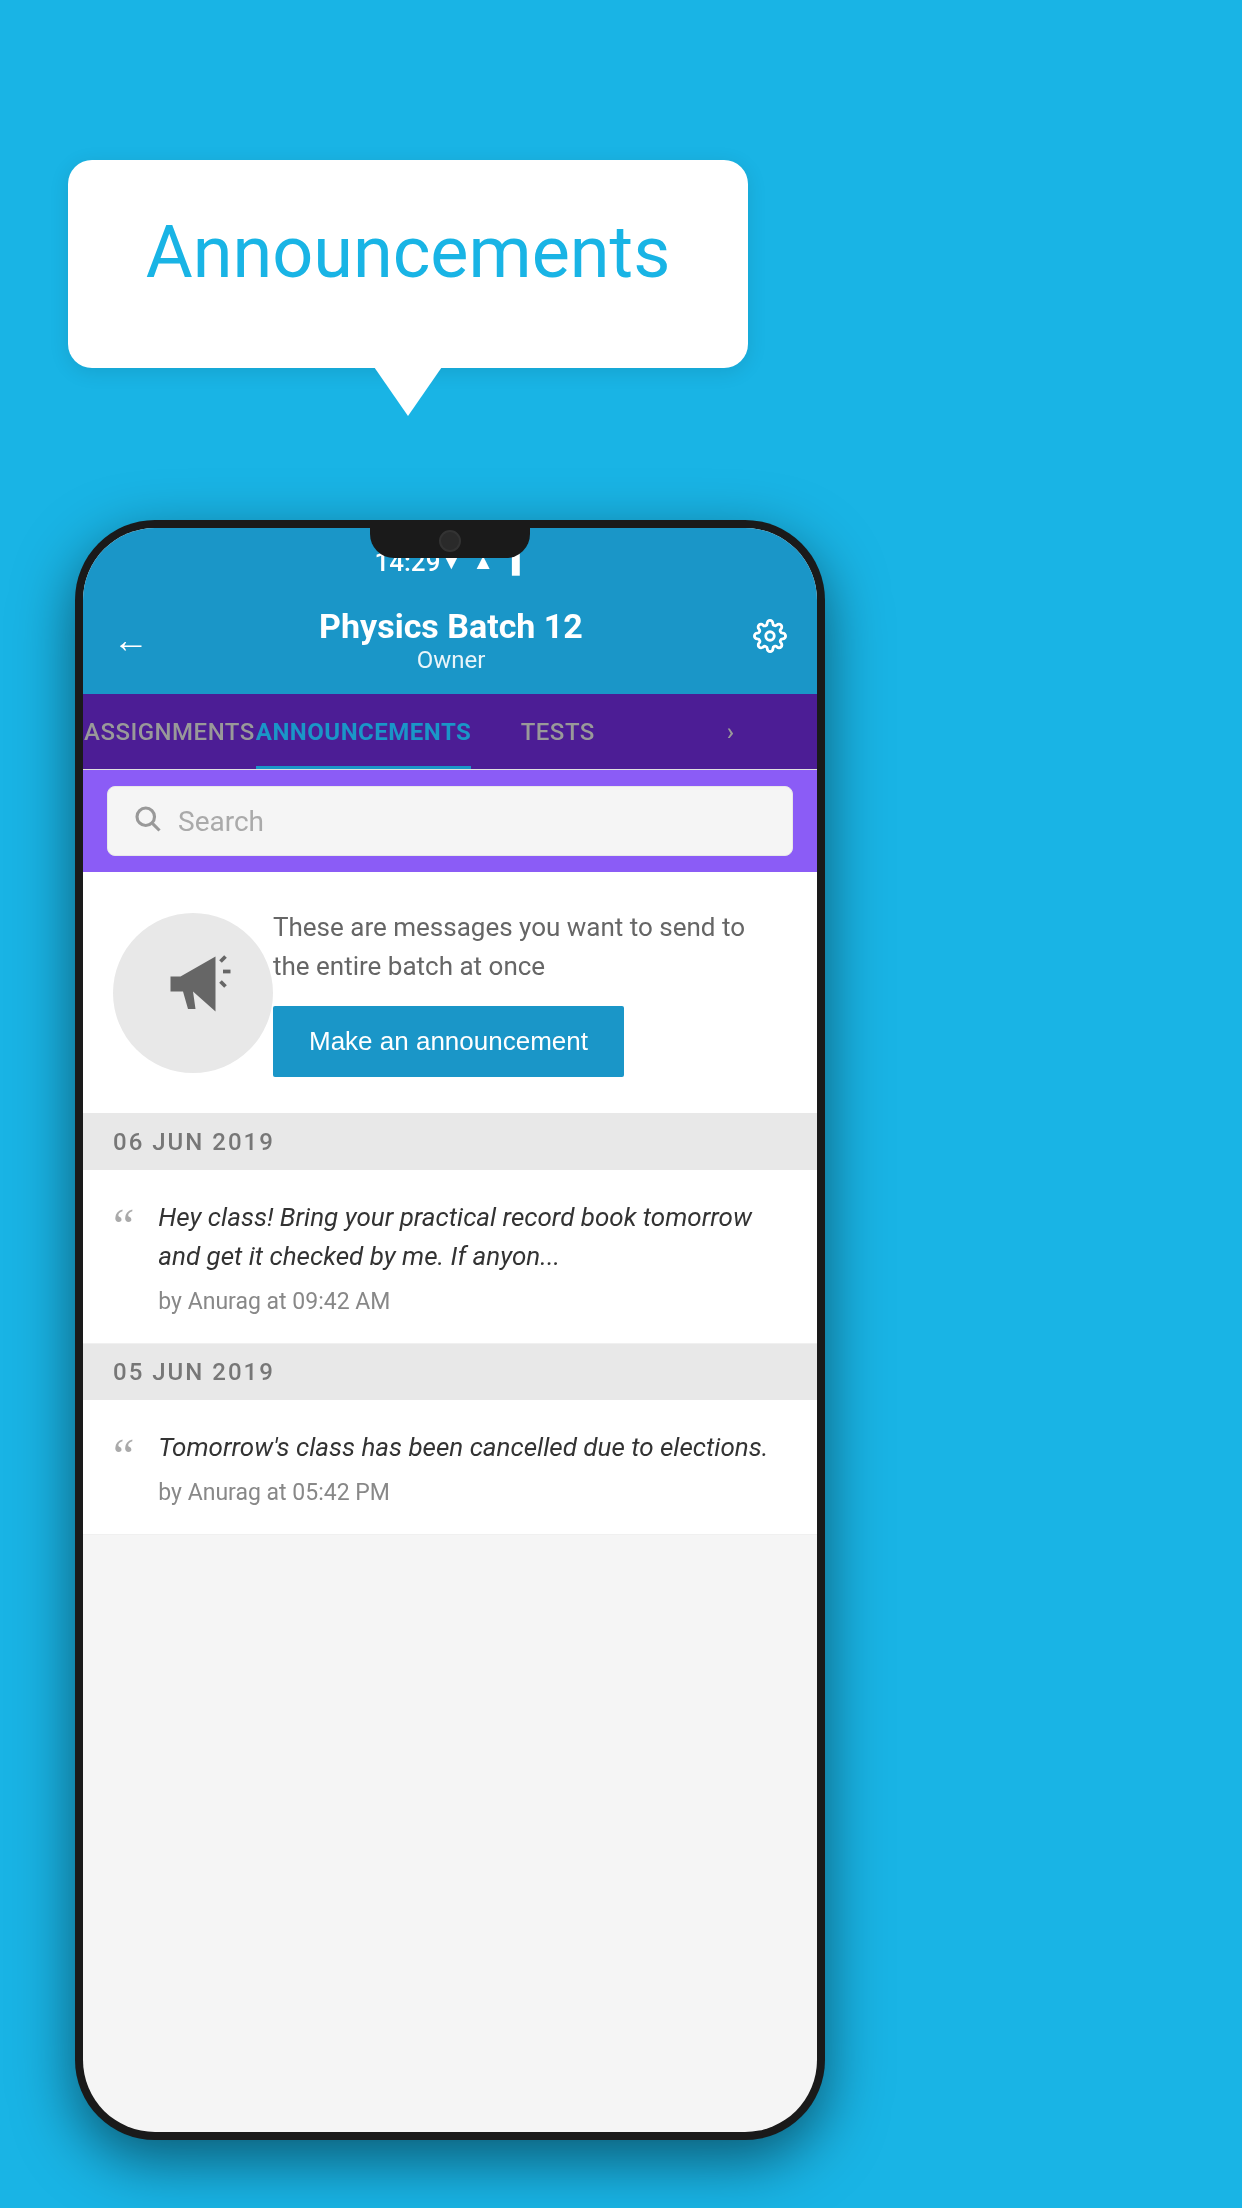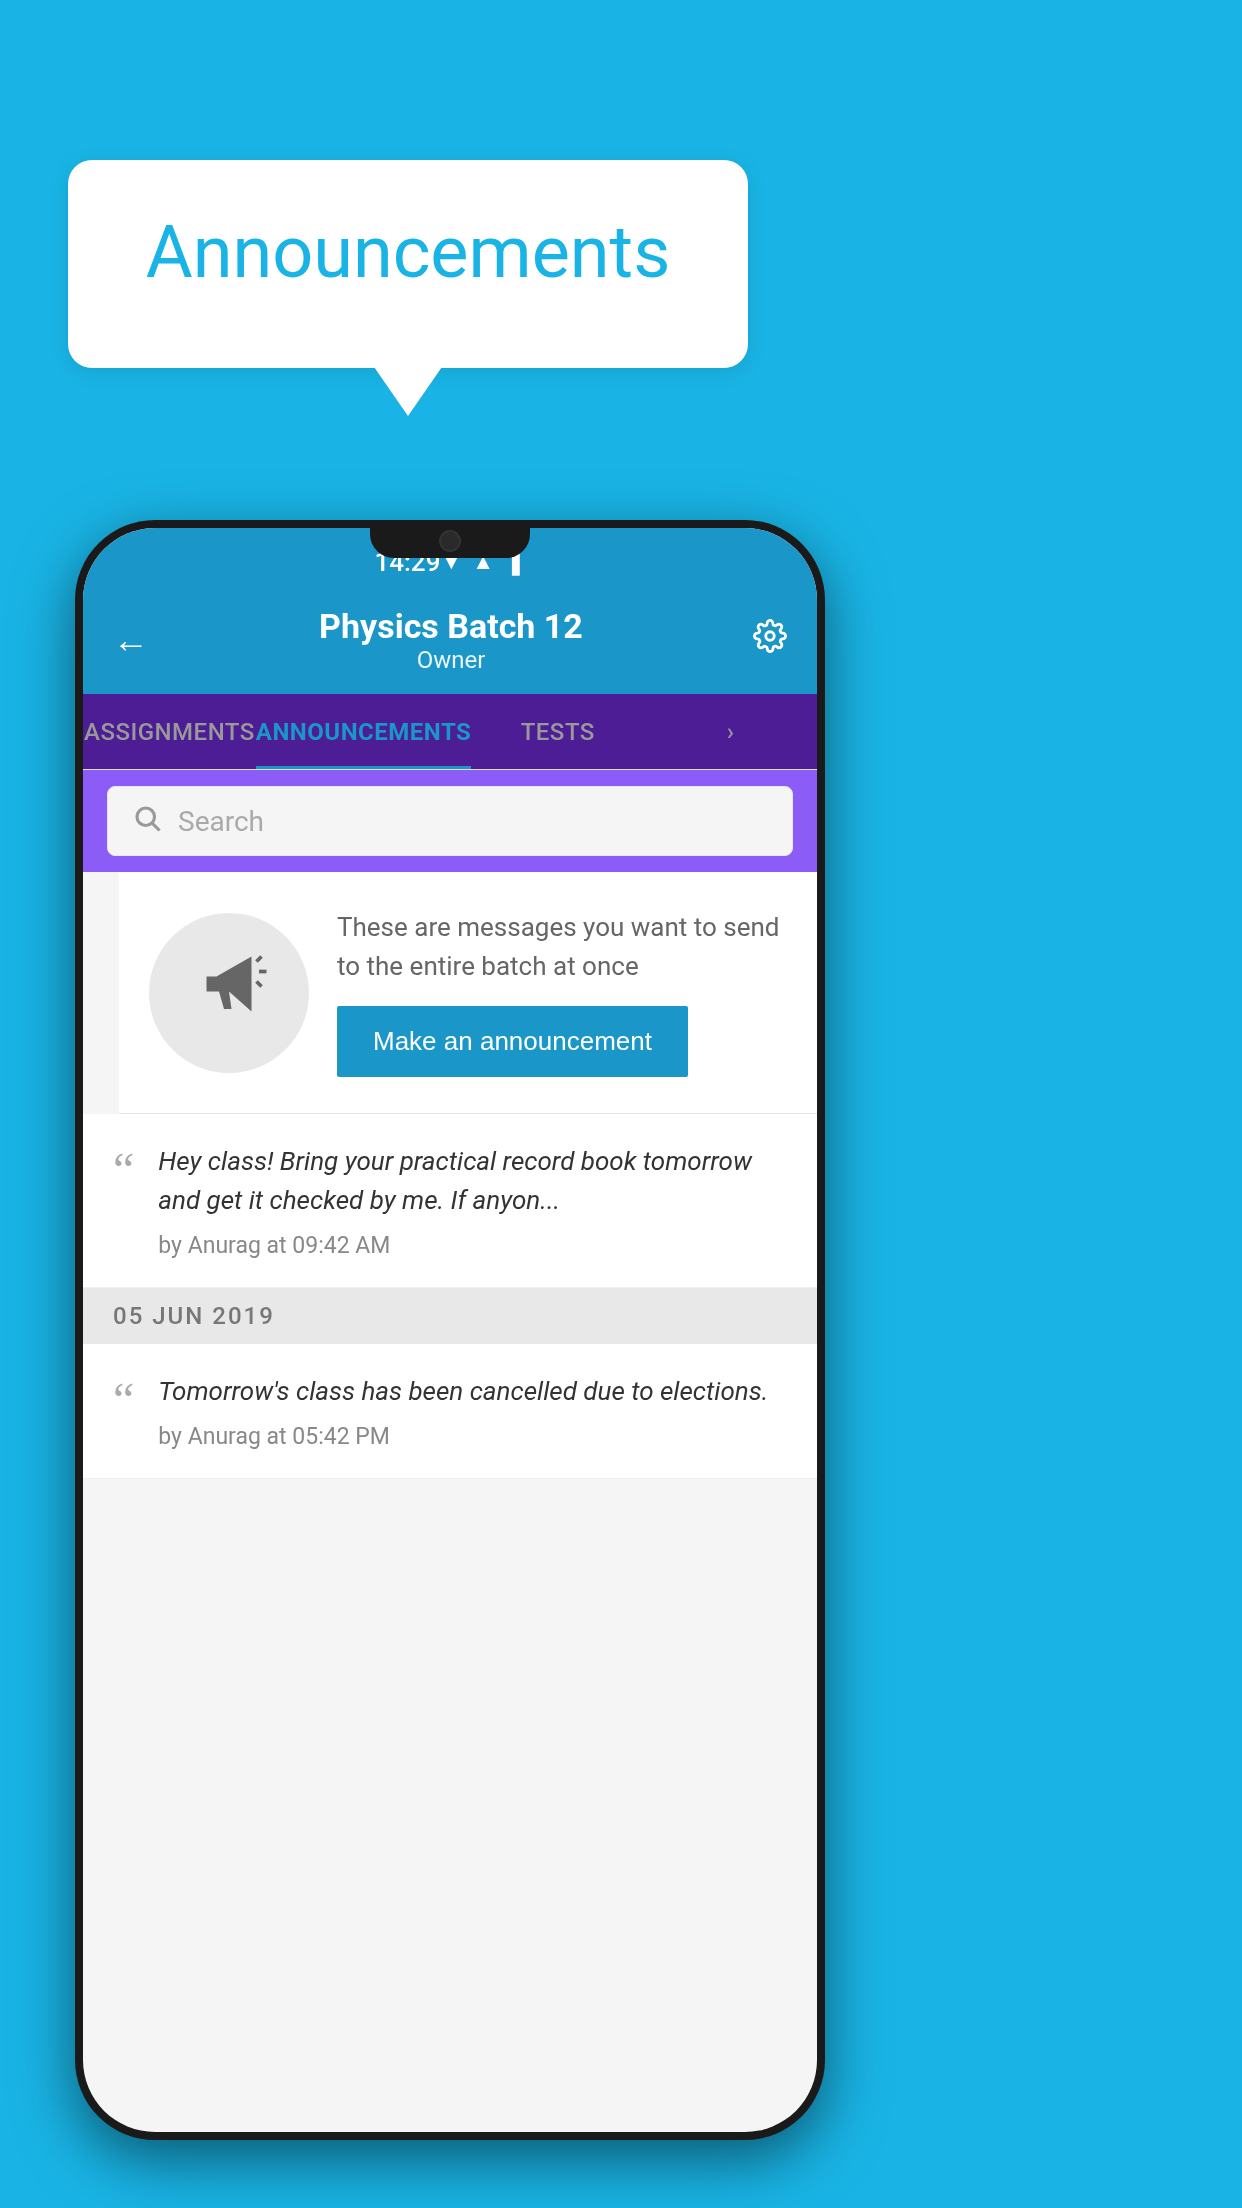--- a/index.html
+++ b/index.html
@@ -239,23 +239,21 @@
       color: #aaa;
       font-size: 28px;
     }
 
     
     .announcement-prompt {
       background: white;
       display: flex;
       align-items: center;
       padding: 36px 30px;
-      gap: 28px;
       border-bottom: 1px solid #e8e8e8;
-      margin-left: 36px;
     }
 
     .megaphone-circle {
       width: 160px;
       height: 160px;
       background: #e8e8e8;
       border-radius: 50%;
       display: flex;
       align-items: center;
       justify-content: center;
@@ -406,20 +404,21 @@
               <line x1="54" y1="30" x2="58" y2="34" stroke="#666" stroke-width="3"></line>
             </svg>
           </span>
         </div>
         <div class="prompt-content">
           <div class="prompt-text">These are messages you want to send to the entire batch at once</div>
           <button class="make-announcement-btn">Make an announcement</button>
         </div>
       </div>
 
+      <div class="date-separator">06  JUN  2019</div>
 
       <div class="announcement-item">
         <div class="quote-icon">“</div>
         <div class="announcement-content">
           <div class="announcement-text">Hey class! Bring your practical record book tomorrow and get it checked by me. If anyon...</div>
           <div class="announcement-meta">by Anurag at 09:42 AM</div>
         </div>
       </div>
 
       <div class="date-separator">05  JUN  2019</div>

